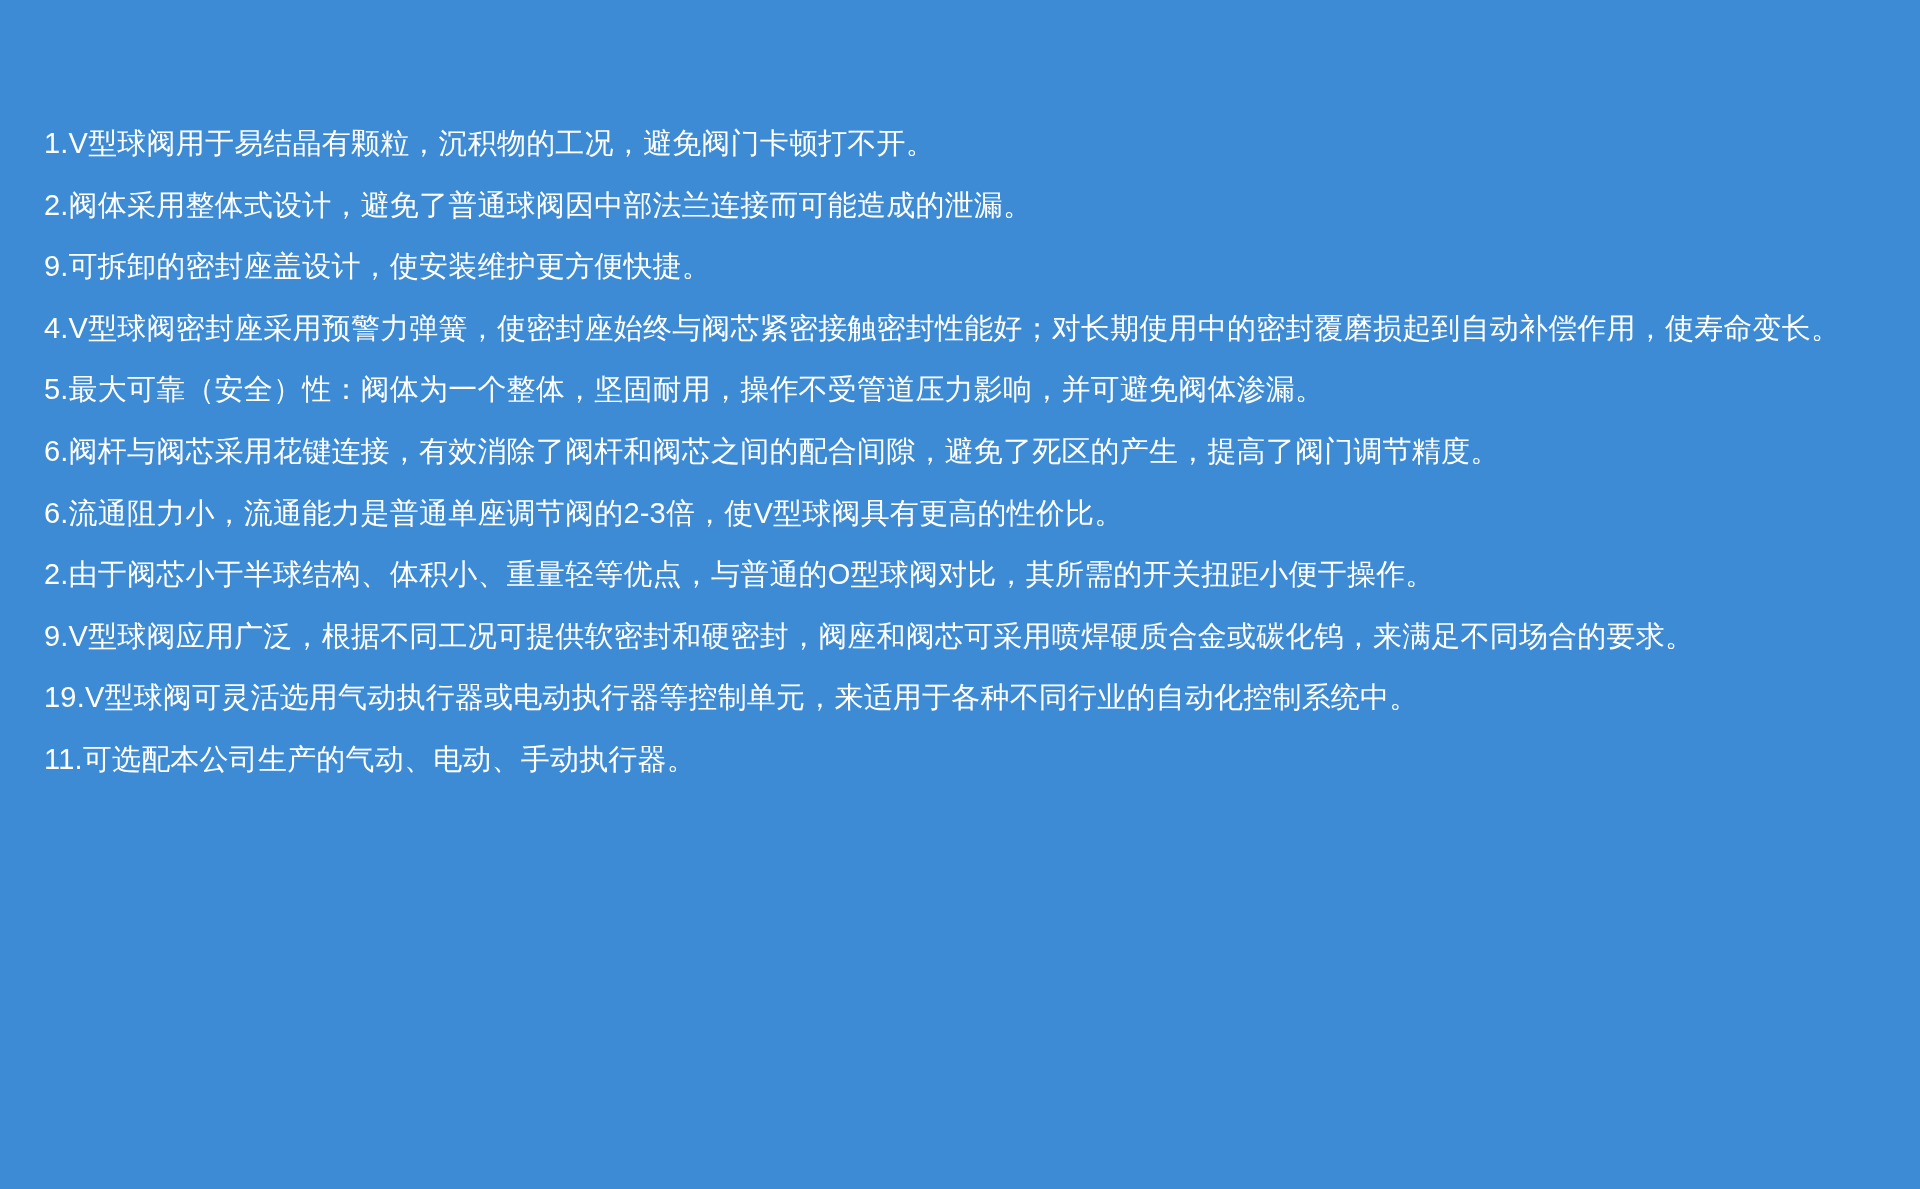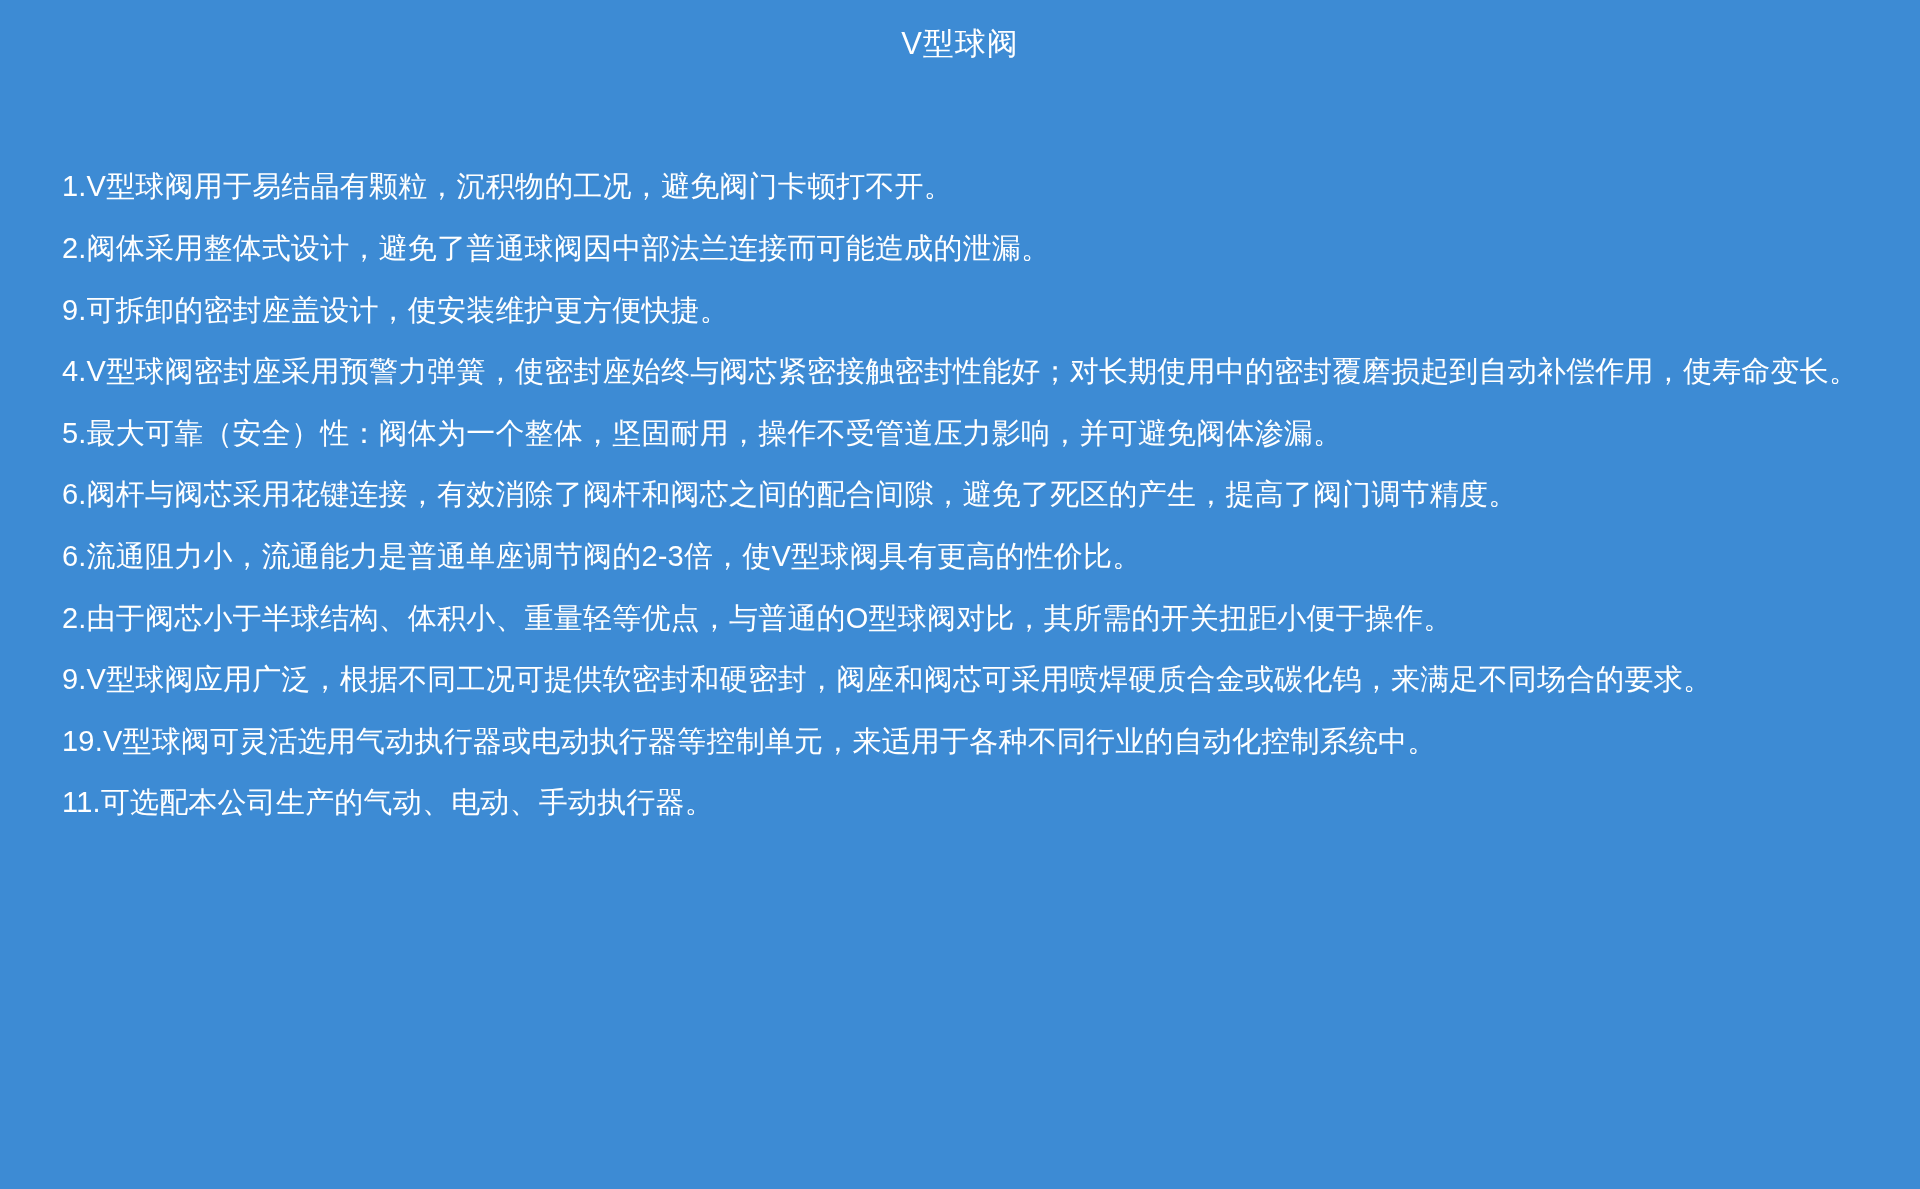--- a/index.html
+++ b/index.html
@@ -33,39 +33,38 @@
   }
   .sub-title {
     font-size: 31px;
     font-weight: bold;
     line-height: 1.4;
     margin-top: 28px;
     letter-spacing: 1px;
   }
   .features {
     margin-top: 96px;
-    padding-left: 62px;
+    padding-left: 44px;
     padding-right: 58px;
   }
   .feature-line {
     font-size: 29px;
     line-height: 1.78;
     margin: 0 0 10px 0;
     text-align: left;
     letter-spacing: 0.2px;
     word-break: break-all;
   }
 </style>
 </head>
 <body style="background: rgb(61, 139, 212); color: rgb(255, 255, 255);">
 
 <div class="page">
 
   <div class="title-block">
-    <div class="main-title">V型球阀</div>
   </div>
 
   <div class="features">
     <p class="feature-line">1.V型球阀用于易结晶有颗粒，沉积物的工况，避免阀门卡顿打不开。</p>
     <p class="feature-line">2.阀体采用整体式设计，避免了普通球阀因中部法兰连接而可能造成的泄漏。</p>
     <p class="feature-line">9.可拆卸的密封座盖设计，使安装维护更方便快捷。</p>
     <p class="feature-line">4.V型球阀密封座采用预警力弹簧，使密封座始终与阀芯紧密接触密封性能好；对长期使用中的密封覆磨损起到自动补偿作用，使寿命变长。</p>
     <p class="feature-line">5.最大可靠（安全）性：阀体为一个整体，坚固耐用，操作不受管道压力影响，并可避免阀体渗漏。</p>
     <p class="feature-line">6.阀杆与阀芯采用花键连接，有效消除了阀杆和阀芯之间的配合间隙，避免了死区的产生，提高了阀门调节精度。</p>
     <p class="feature-line">6.流通阻力小，流通能力是普通单座调节阀的2-3倍，使V型球阀具有更高的性价比。</p>

